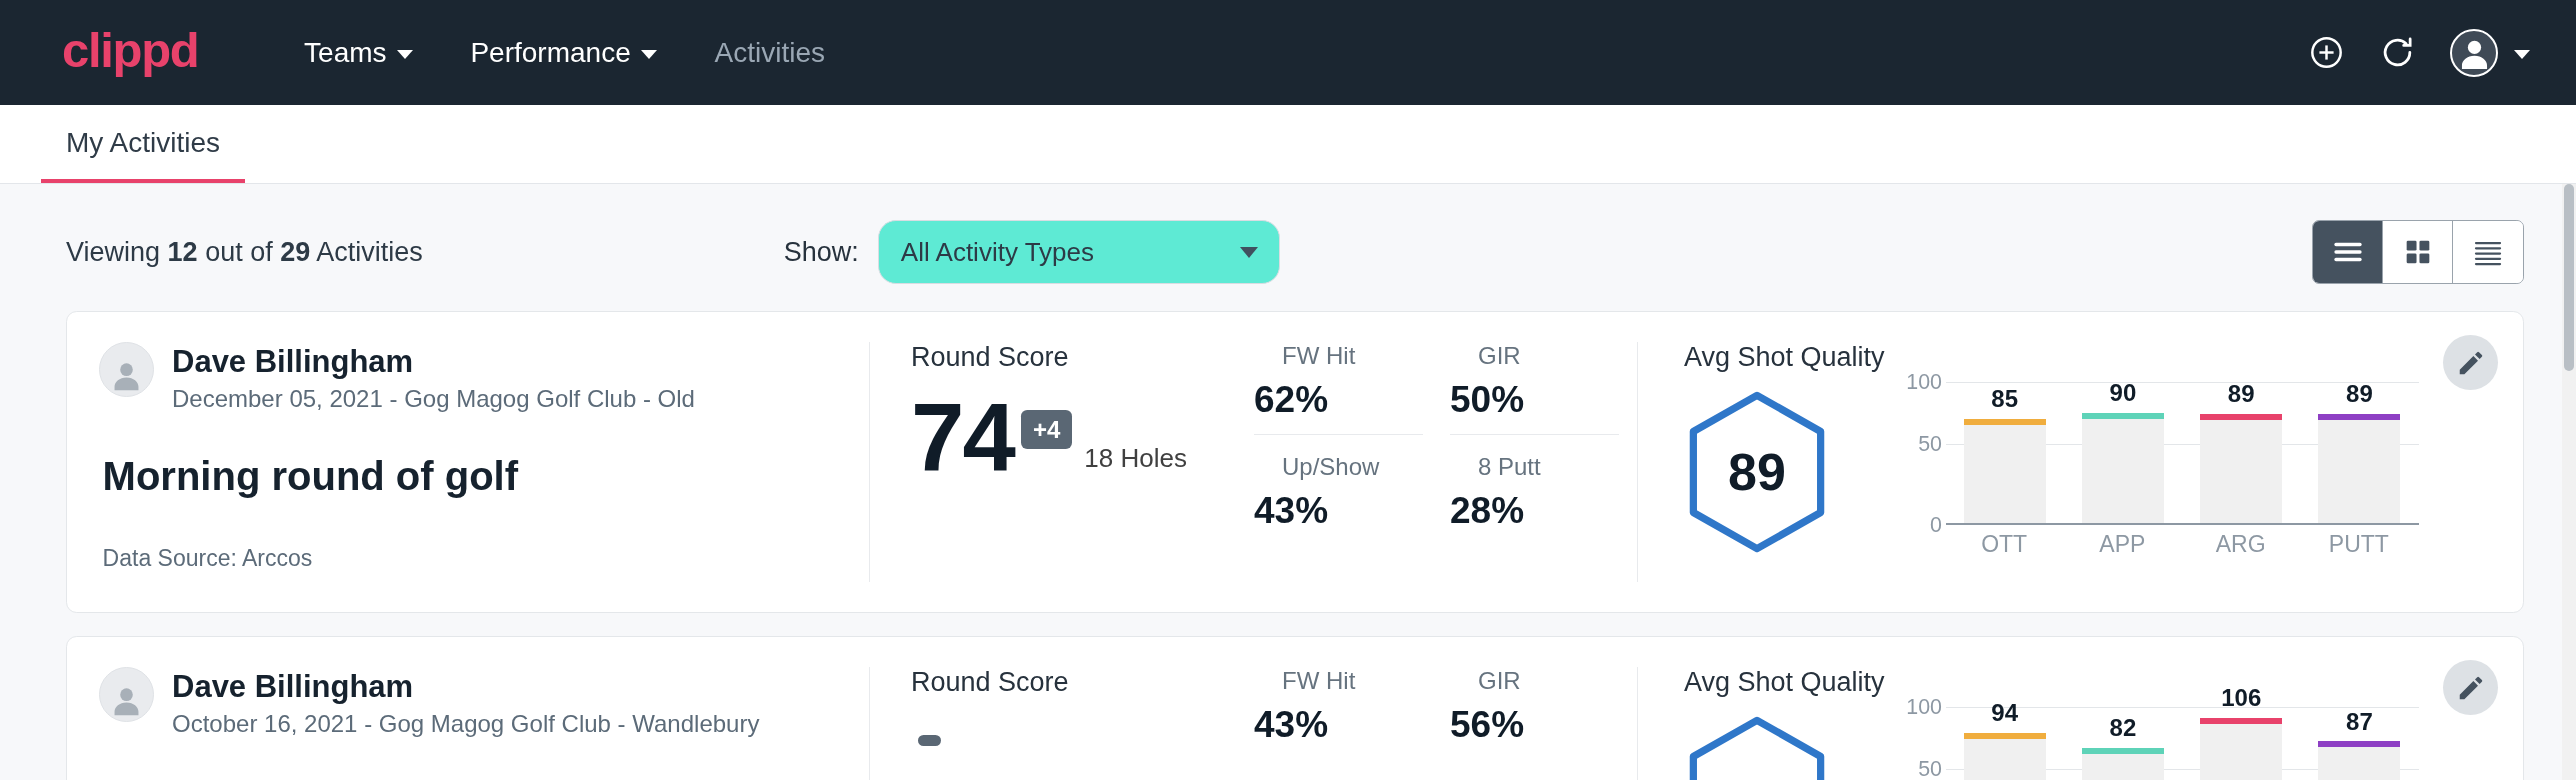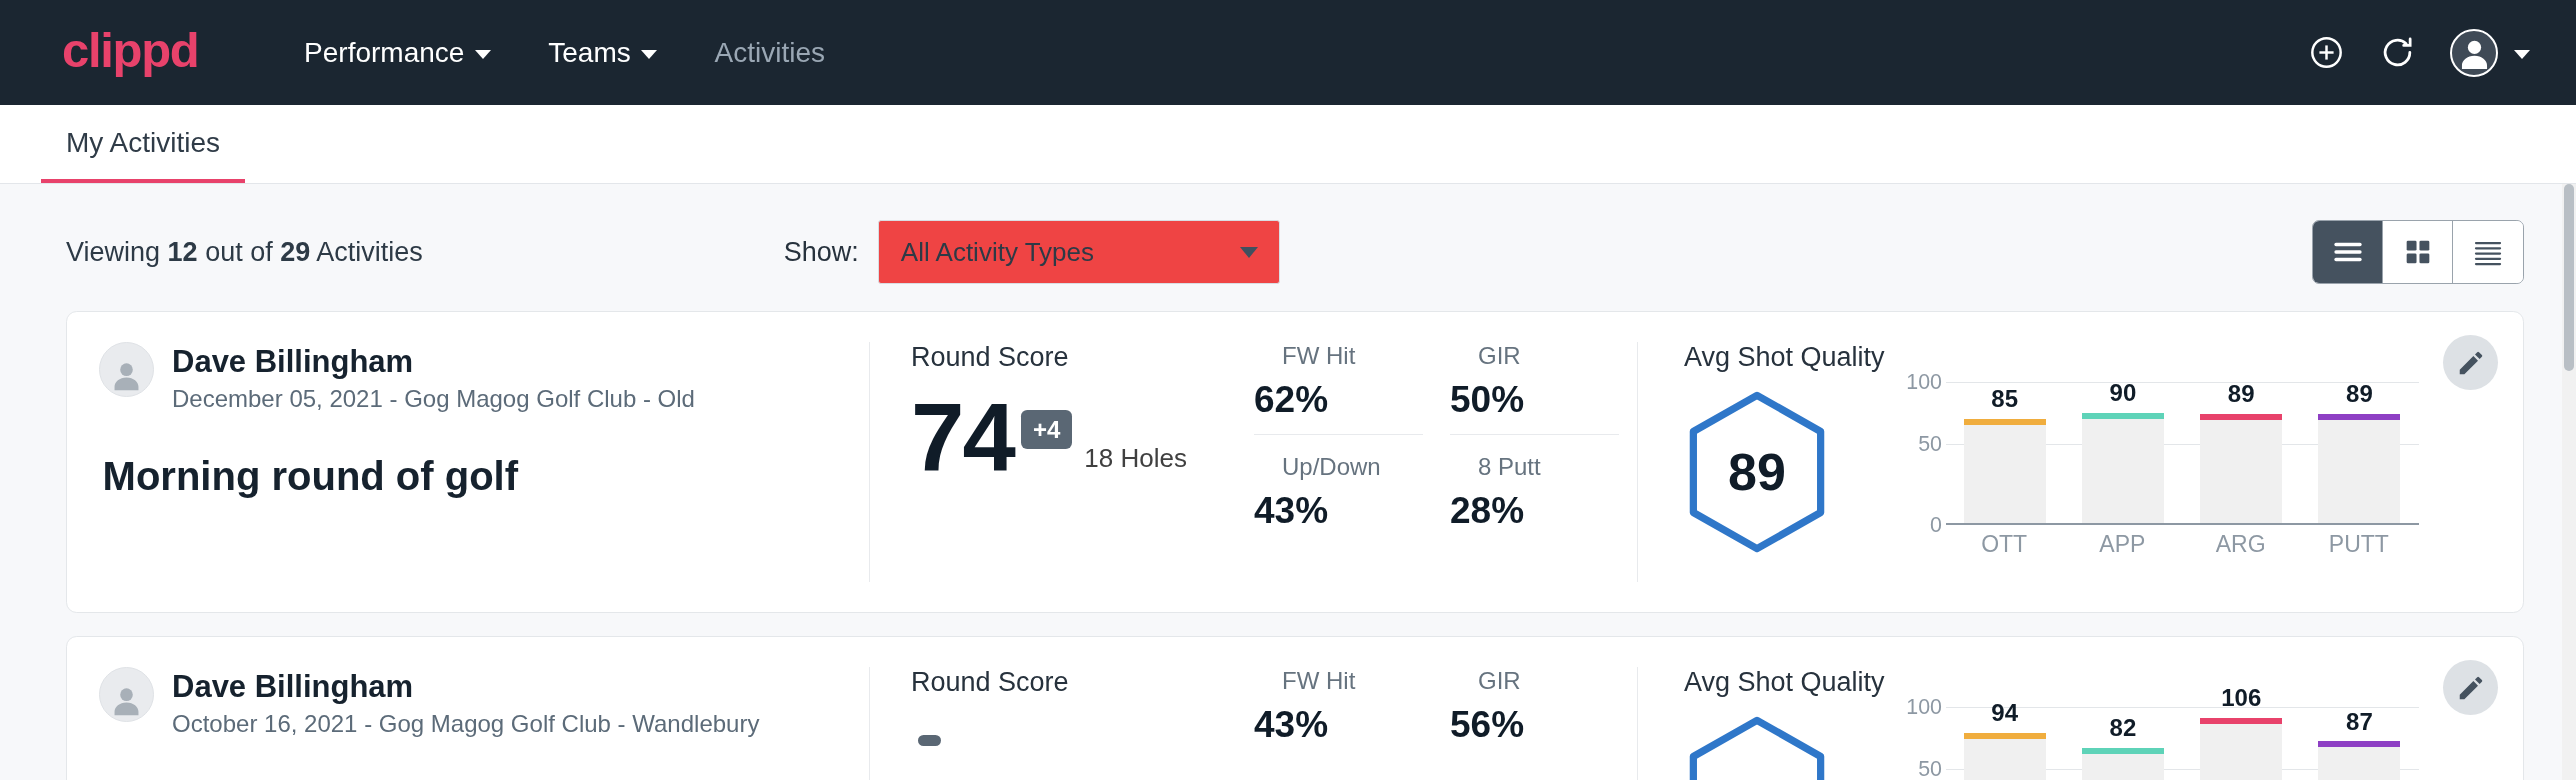--- a/index.html
+++ b/index.html
@@ -102,23 +102,23 @@
   }
   .viewing-text b { font-weight: 700; }
   .filter-group {
     display: flex; align-items: center; gap: 19.6px;
   }
   .filter-label {
     font-size: 27px; color: #27323d; white-space: nowrap;
   }
   .select-box {
     width: 402px; height: 64px;
-    background: #ef4444;
+    background: #5eead4;
     border: 0.9px solid #d9dde2;
-    border-radius: 3px;
+    border-radius: 18px;
     display: flex; align-items: center;
     padding: 0 21.4px;
     font-size: 26px;
     color: #2d3a46;
     cursor: pointer;
   }
   .select-box .sel-caret {
     margin-left: auto;
     width: 0; height: 0;
     border-left: 9.8px solid transparent;
@@ -331,25 +331,25 @@
   }
 </style>
 </head>
 <body>
 
 <div class="navbar">
   <div class="logo">clippd</div>
 
   <div class="nav-links">
     <div class="nav-link">
+      <span>Teams</span>
+      <span class="caret-down"></span>
+    </div>
+    <div class="nav-link">
       <span>Performance</span>
-      <span class="caret-down"></span>
-    </div>
-    <div class="nav-link">
-      <span>Teams</span>
       <span class="caret-down"></span>
     </div>
     <div class="nav-link muted">
       <span>Activities</span>
     </div>
   </div>
 
   <div class="nav-right">
     <div class="icon-btn">
       <svg width="37" height="37" viewBox="0 0 24 24" fill="none" stroke="#ffffff" stroke-width="1.6">
@@ -438,20 +438,21 @@
               <circle cx="12" cy="8.6" r="3.7"></circle>
               <path d="M12 13.2c-4.1 0-7 2.6-7 5.4v2h14v-2c0-2.8-2.9-5.4-7-5.4z"></path>
             </svg>
           </div>
           <div>
             <div class="player-name">Dave Billingham</div>
             <div class="player-meta">December 05, 2021 - Gog Magog Golf Club - Old</div>
           </div>
         </div>
         <div class="activity-title">Morning round of golf</div>
+        <div class="data-source">Data Source: Arccos</div>
       </div>
 
       <div class="col-score">
         <div class="section-label">Round Score</div>
         <div class="score-row">
           <div class="score-num">74</div>
           <div class="score-badge">+4</div>
           <div class="score-holes">18 Holes</div>
         </div>
       </div>
@@ -460,21 +461,21 @@
         <div class="stats-grid">
           <div class="stat-cell bordered">
             <div class="stat-label">FW Hit</div>
             <div class="stat-value">62%</div>
           </div>
           <div class="stat-cell bordered">
             <div class="stat-label">GIR</div>
             <div class="stat-value">50%</div>
           </div>
           <div class="stat-cell">
-            <div class="stat-label">Up/Down</div>
+            <div class="stat-label">Up/Show</div>
             <div class="stat-value">43%</div>
           </div>
           <div class="stat-cell">
             <div class="stat-label">8 Putt</div>
             <div class="stat-value">28%</div>
           </div>
         </div>
       </div>
 
       <div class="col-quality">

